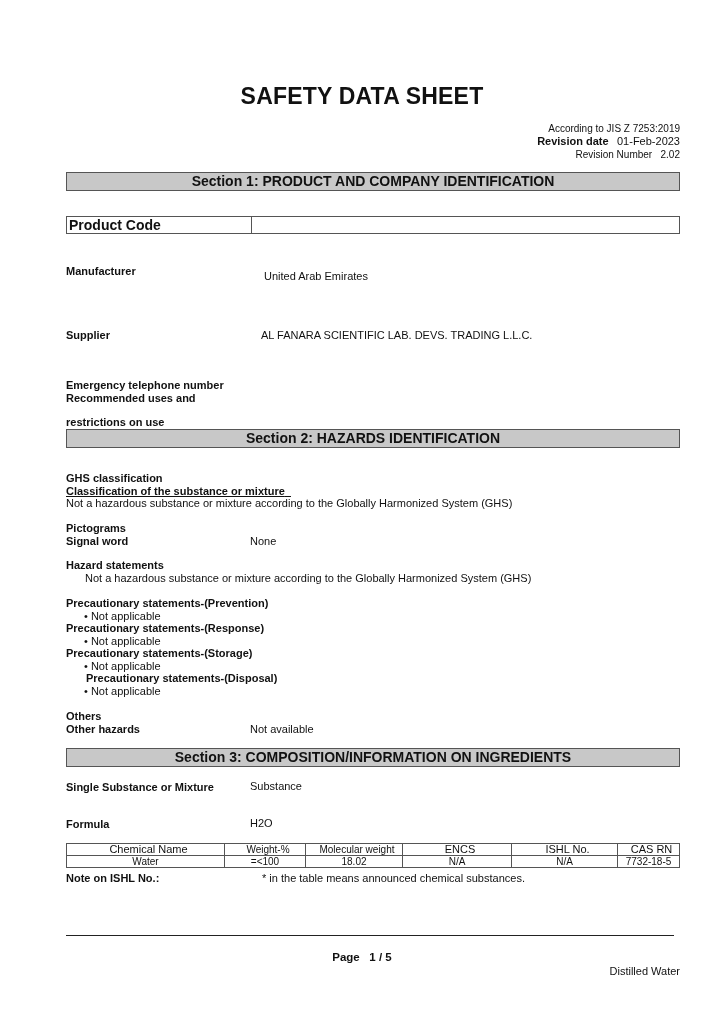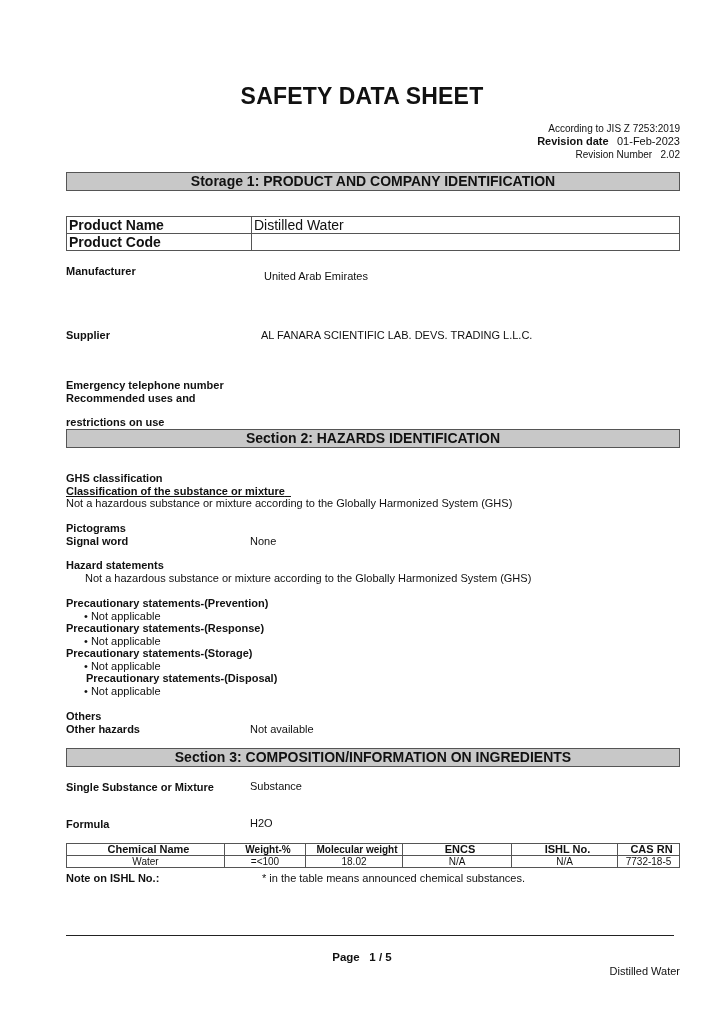--- a/index.html
+++ b/index.html
@@ -78,21 +78,21 @@
       border-collapse: collapse;
       font-size: 10.5px;
       text-align: center;
     }
     .comp-table th, .comp-table td {
       border: 1px solid #555555;
       height: 11px;
       line-height: 11px;
       padding: 0 2px;
     }
-    .comp-table th { font-weight: bold; font-size: 11px; padding-left: 8px; }
+    .comp-table th { font-weight: normal; font-size: 11px; padding-left: 8px; }
     .comp-table th.small { font-size: 10px; }
     .comp-table td { font-size: 10px; }
 
     .footer-rule {
       left: 66px; top: 935px;
       width: 608px; height: 0;
       border-top: 1px solid #222222;
     }
     .page-num {
       left: 0; width: 724px; top: 951px;
@@ -115,28 +115,24 @@
   <div>
     <span class="bold">Revision date</span>&nbsp;&nbsp;
     <span class="val">01-Feb-2023</span>
   </div>
   <div>
     <span>Revision Number</span>&nbsp;&nbsp;
     <span>2.02</span>
   </div>
 </div>
 
-<div class="abs section-header" style="top:172px;">Storage 1: PRODUCT AND COMPANY IDENTIFICATION</div>
+<div class="abs section-header" style="top:172px;">Section 1: PRODUCT AND COMPANY IDENTIFICATION</div>
 
 <table class="abs prod-table">
   <tbody>
-      <tr>
-    <td class="lbl">Product Name</td>
-    <td>Distilled Water</td>
-  </tr>
   <tr>
     <td class="lbl">Product Code</td>
     <td></td>
   </tr>
 </tbody>
   </table>
 
 <div class="abs label" style="left:66px; top:265px;">Manufacturer</div>
 <div class="abs value" style="left:264px; top:270px;">United Arab Emirates</div>
 

